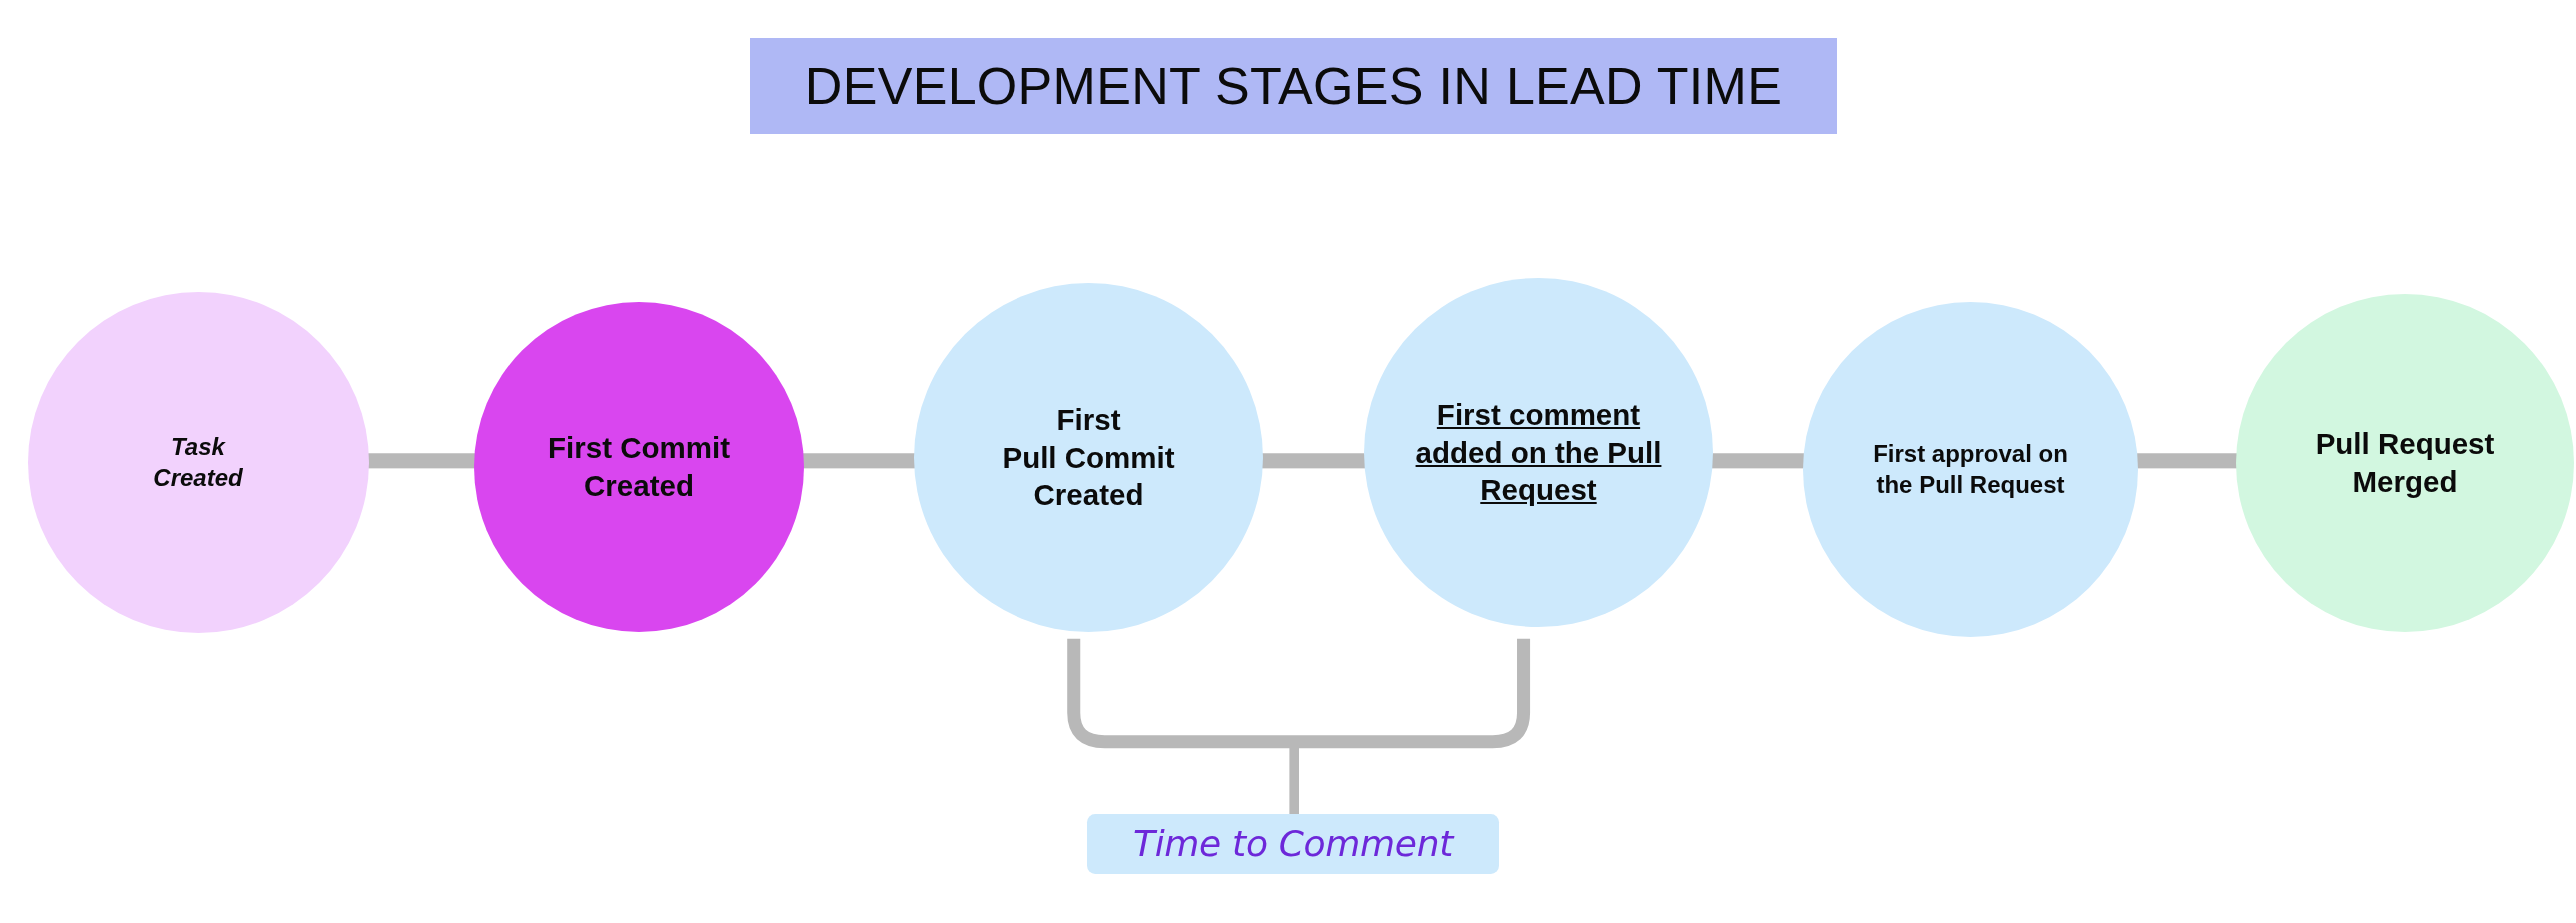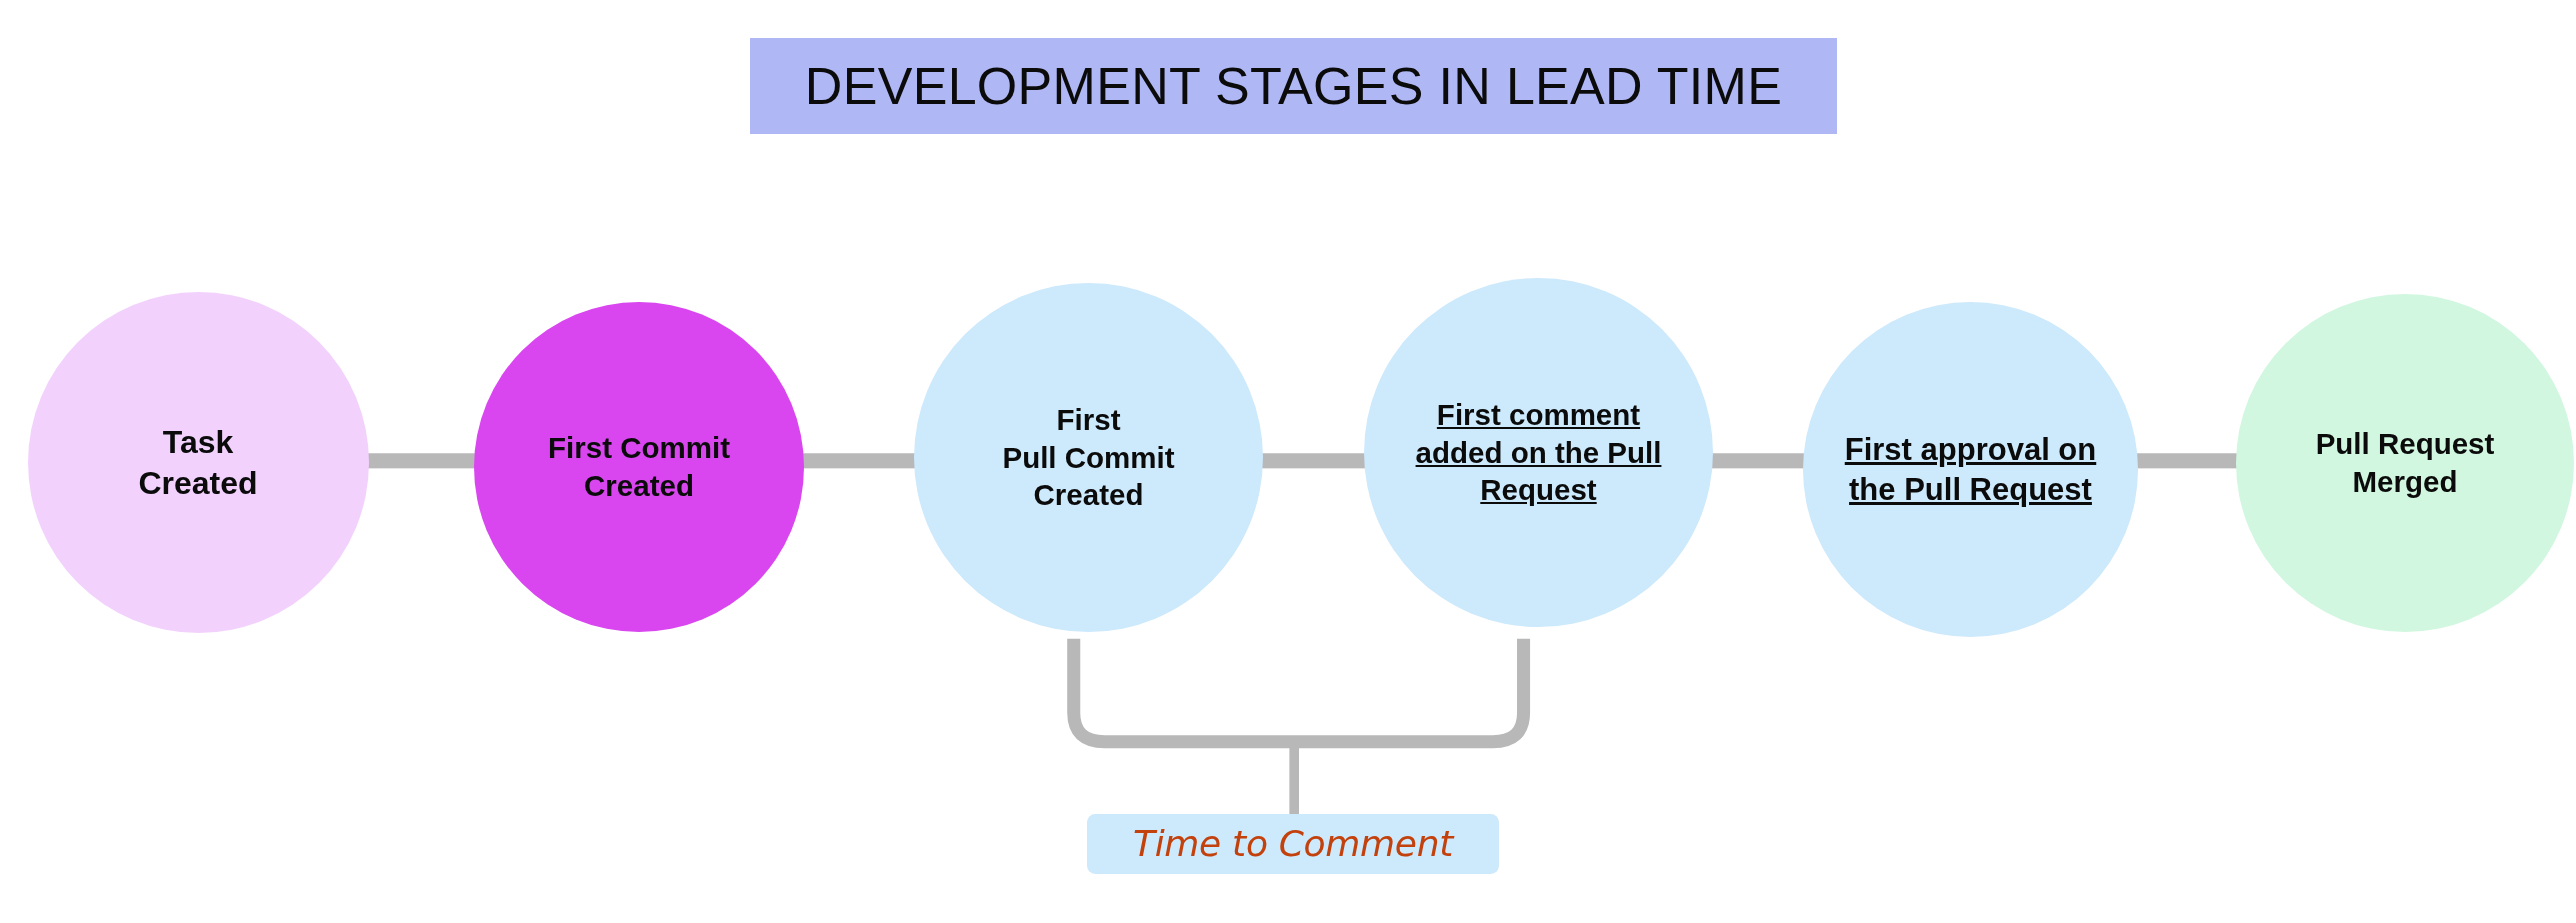--- a/index.html
+++ b/index.html
@@ -73,25 +73,25 @@
     padding: 0 18px;
   }
 
   .node-1 { left: 27.5px;   top: 292px; width: 341px; height: 341px; background: #F2D2FD; }
   .node-2 { left: 474px;  top: 302px; width: 330px; height: 330px; background: #d946ef; }
   .node-3 { left: 914px; top: 283px; width: 349px; height: 349px; background: #CDE9FC; }
   .node-4 { left: 1364px; top: 278px; width: 349px; height: 349px; background: #CDE9FC; }
   .node-5 { left: 1803px; top: 302px; width: 335px; height: 335px; background: #CDE9FC; }
   .node-6 { left: 2236px; top: 294px; width: 338px; height: 338px; background: #D2F7E0; }
 
-  .node-1 .node-label { font-size: 32px; }
+  .node-1 .node-label { font-size: 24px; font-style: italic; }
   .node-2 .node-label { font-size: 29.5px; }
   .node-3 .node-label { font-size: 29.5px; }
   .node-4 .node-label { font-size: 29.5px; text-decoration: underline; }
-  .node-5 .node-label { font-size: 31px; text-decoration: underline; }
+  .node-5 .node-label { font-size: 24px; }
   .node-6 .node-label { font-size: 29.5px; }
 
   
   .metric-label {
     position: absolute;
     left: 1087px;
     top: 814px;
     width: 412px;
     height: 60px;
     background: #CDE9FC;
@@ -99,21 +99,21 @@
     display: flex;
     align-items: center;
     justify-content: center;
     box-sizing: border-box;
   }
   .metric-label .metric-text {
     font-family: "DejaVu Sans", sans-serif;
     font-size: 36px;
     font-weight: 400;
     font-style: italic;
-    color: #c2410c;
+    color: #6d28d9;
     white-space: nowrap;
     letter-spacing: -0.3px;
     line-height: 1;
   }
 </style>
 </head>
 <body>
 
 <div id="stage">
 

